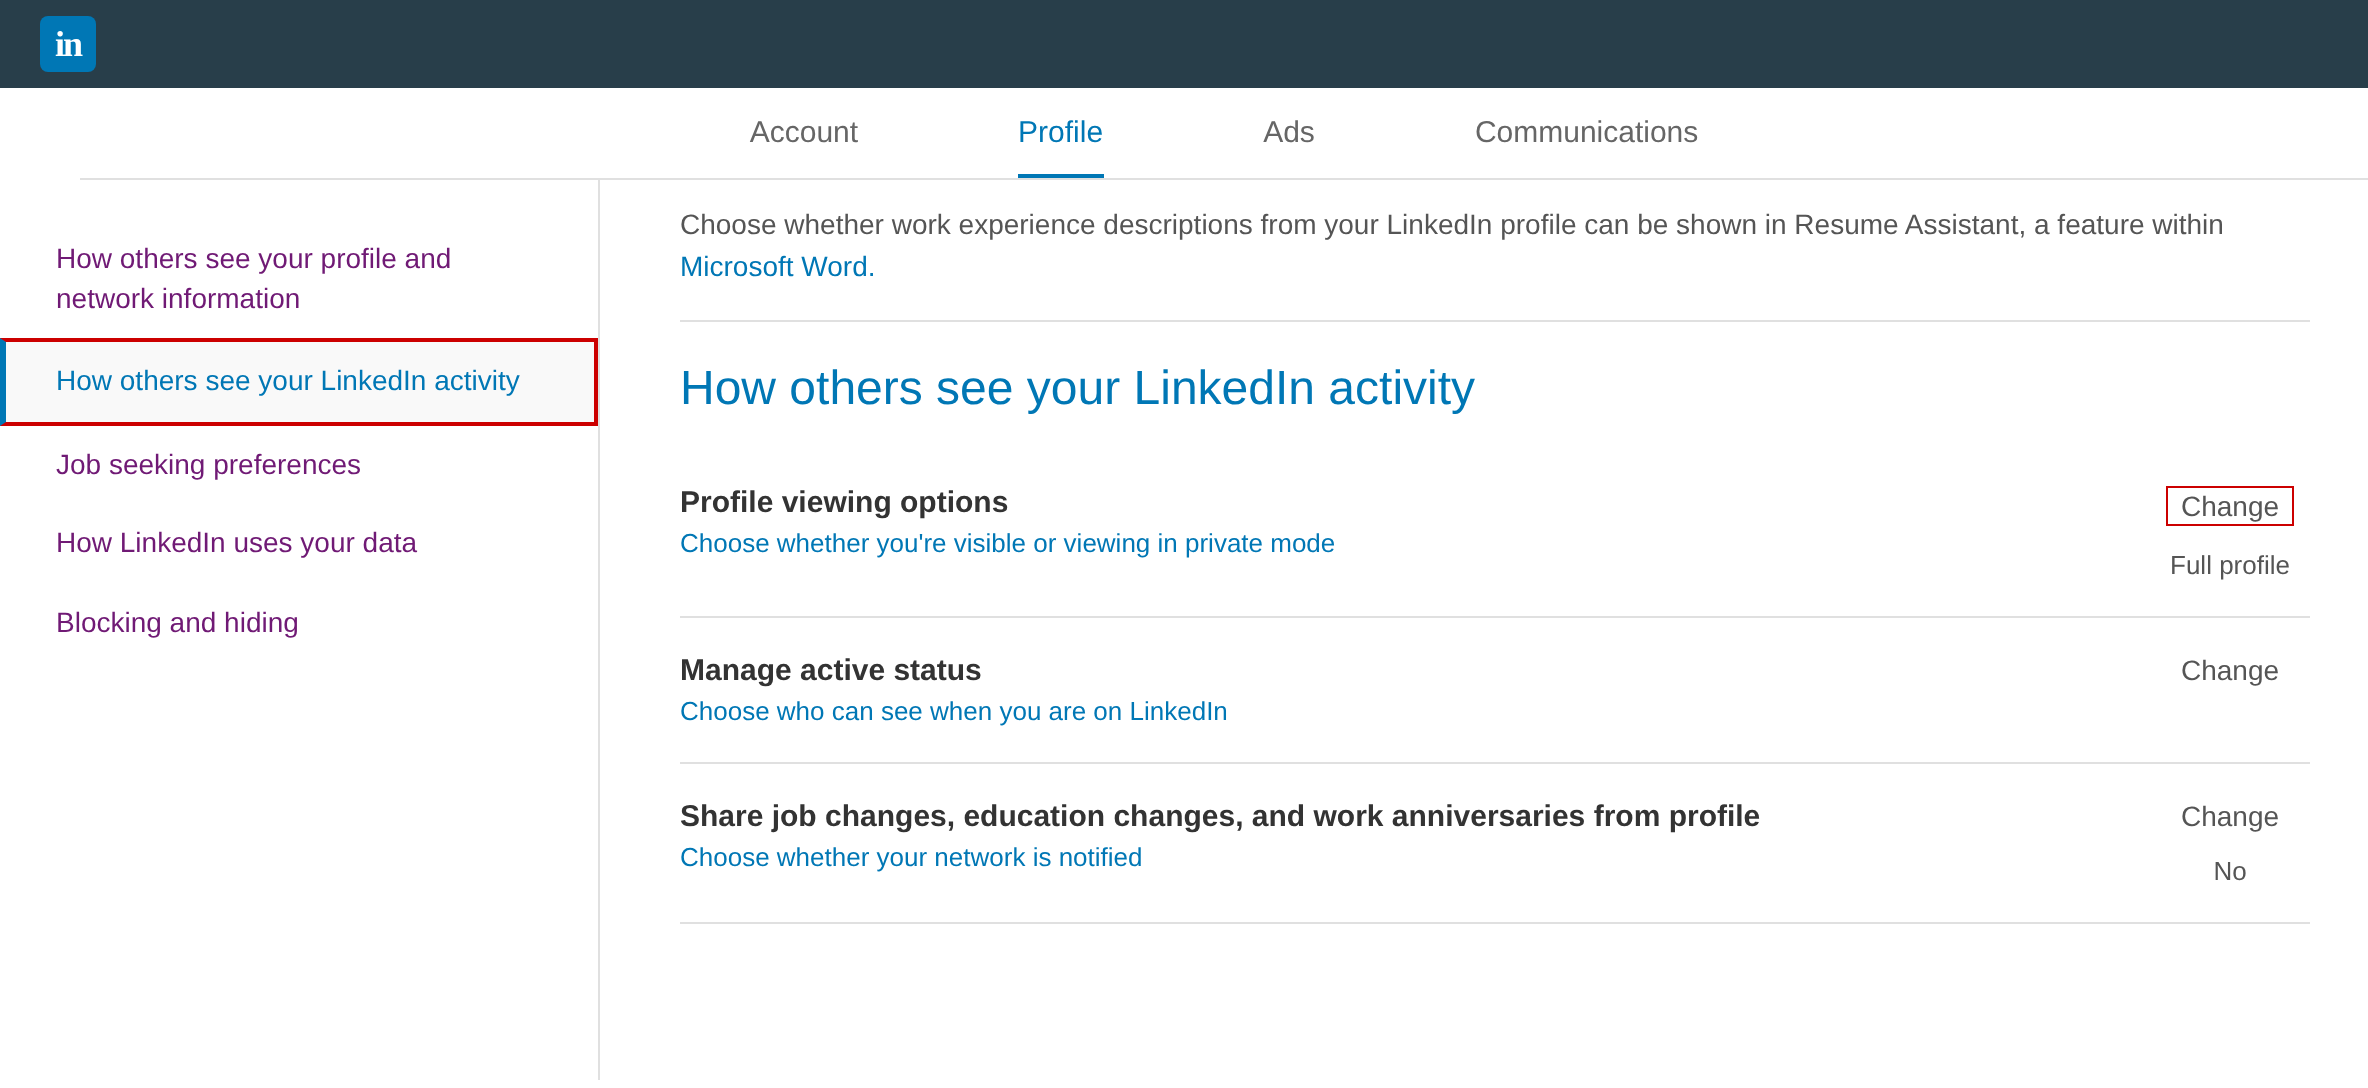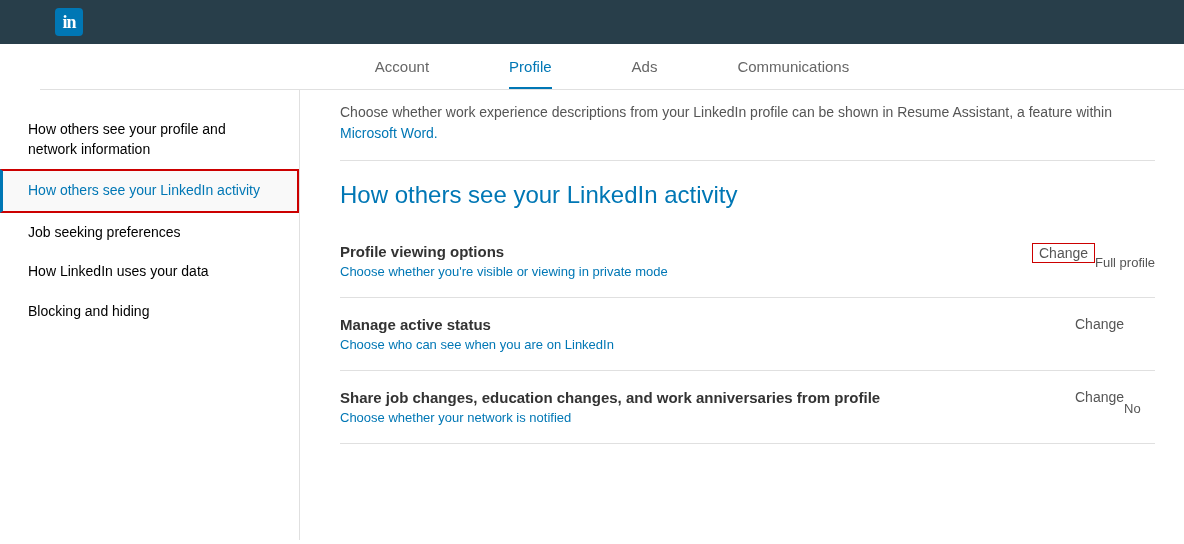--- a/index.html
+++ b/index.html
@@ -15,21 +15,20 @@
       padding: 0 20px;
     }
     .header-left { display: flex; align-items: center; }
     .linkedin-logo {
       width: 28px; height: 28px;
       background: #0077b5;
       border-radius: 4px;
       display: flex; align-items: center; justify-content: center;
       color: #fff; font-weight: 900; font-size: 18px; font-family: Georgia, serif;
       letter-spacing: -1px;
-      margin-left: 35px;
     }
     .header-right { display: flex; align-items: center; gap: 12px; }
     .back-link { color: #b0bec5; font-size: 13px; cursor: pointer; }
     .avatar {
       width: 32px; height: 32px;
       background: #9e9e9e;
       border-radius: 50%;
     }
 
     
@@ -66,21 +65,21 @@
     .sidebar {
       width: 300px;
       min-width: 300px;
       border-right: 1px solid #e0e0e0;
       padding: 20px 0;
       background: #fff;
     }
     .sidebar-item {
       padding: 10px 24px 10px 28px;
       cursor: pointer;
-      color: #000000;
+      color: #701a75;
       font-size: 14px;
       line-height: 1.4;
       position: relative;
     }
     .sidebar-item.active {
       color: #0077b5;
       border: 2px solid #cc0000;
       border-left: 3px solid #0077b5;
       background: #f9f9f9;
       padding-left: 25px;
@@ -128,22 +127,22 @@
       margin-bottom: 4px;
     }
     .setting-desc {
       font-size: 13px;
       color: #0077b5;
     }
     .setting-actions {
       text-align: right;
       min-width: 80px;
       display: flex;
-      flex-direction: row;
-      align-items: flex-start;
+      flex-direction: column;
+      align-items: center;
     }
     .change-btn {
       color: #555;
       font-size: 14px;
       cursor: pointer;
       background: none;
       border: none;
       padding: 0;
     }
     .change-btn.highlighted {

